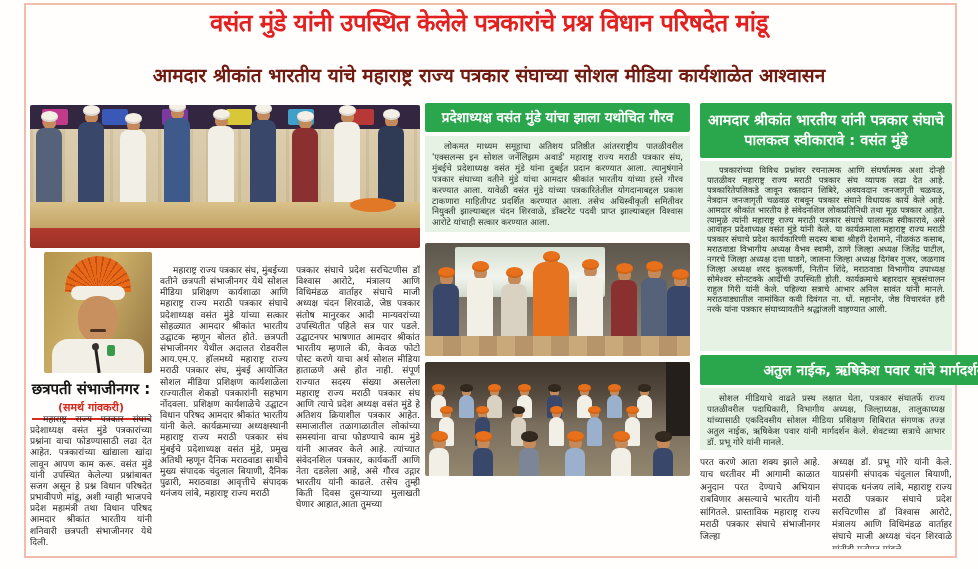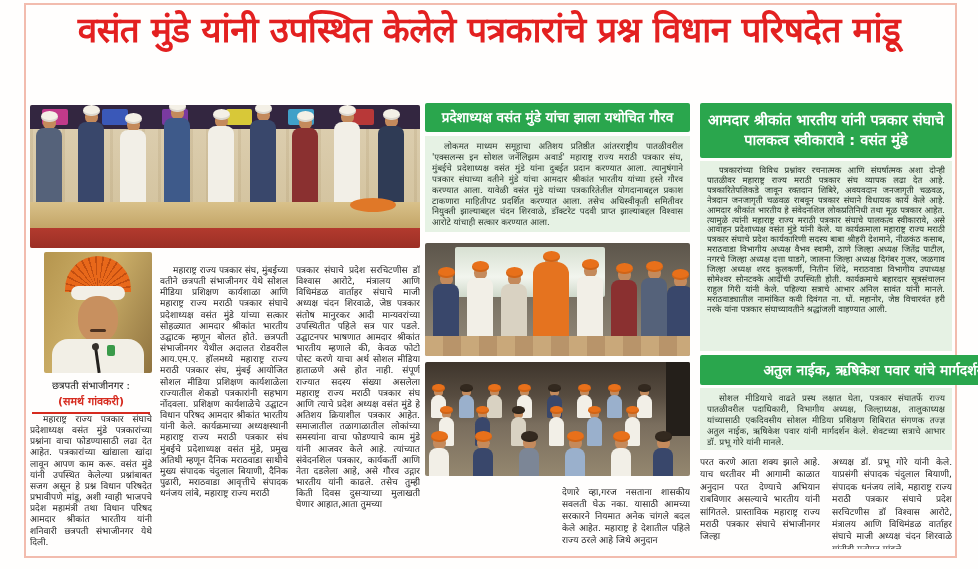--- a/index.html
+++ b/index.html
@@ -2,21 +2,21 @@
 <html><head>
 <meta charset="utf-8">
 <style>
   html,body{margin:0;padding:0;background:#ffffff;}
   body{font-family:"DejaVu Sans","Liberation Sans",sans-serif;}
   .page{position:relative;width:978px;height:569px;background:#fffefd;overflow:hidden;}
   .frame{position:absolute;left:24px;top:3px;width:929px;height:551px;border:2px solid #f2bcae;pointer-events:none;}
 
   
   .headline{position:absolute;left:34px;top:8px;width:910px;text-align:center;
-    font-size:35px;font-weight:bold;color:#e32020;letter-spacing:-.5px;line-height:1.3;margin:0;}
+    font-size:24px;font-weight:bold;color:#e32020;letter-spacing:-.5px;line-height:1.3;margin:0;}
   .subheadline{position:absolute;left:60px;top:62px;width:858px;text-align:center;
     font-size:19px;font-weight:bold;color:#701a10;margin:0;line-height:1.4;}
 
   
   .body-text{position:absolute;font-size:9px;line-height:1.24;text-align:justify;color:#1d1d1d;margin:0;overflow:hidden;}
   .indent{text-indent:13px;}
   .greenhead{position:absolute;background:#2aa64d;color:#ffffff;font-weight:bold;text-align:center;
     display:flex;align-items:center;justify-content:center;border-radius:2px;line-height:1.35;}
   .greenbody{position:absolute;background:#e6f2e4;color:#27352a;font-size:8.6px;line-height:1.27;
     text-align:justify;padding:5px 7px;overflow:hidden;text-indent:12px;box-sizing:border-box;}
@@ -61,21 +61,21 @@
     background:#c8905f;border-radius:45%;}
   .p-face::after{content:"";position:absolute;bottom:10px;left:50%;transform:translateX(-50%);
     width:16px;height:3px;background:#4a3020;border-radius:2px;}
   .p-body{position:absolute;bottom:0;left:50%;transform:translateX(-50%);width:92px;height:34px;
     background:#f2efe6;border-radius:16px 16px 0 0;}
   .p-body::before{content:"";position:absolute;top:6px;left:60%;width:8px;height:11px;background:#3a9a4a;border-radius:2px;}
   .p-mic{position:absolute;bottom:0;left:48%;width:3px;height:24px;background:#24211e;transform:rotate(-8deg);}
   .p-mic::before{content:"";position:absolute;top:-6px;left:-2px;width:7px;height:7px;background:#35302b;border-radius:50%;}
 
   .caption{position:absolute;top:126px;left:0;width:122px;text-align:center;}
-  .cap-loc{font-weight:normal;font-size:10px;color:#151515;}
+  .cap-loc{font-weight:bold;font-size:15px;color:#151515;}
   .cap-credit{font-weight:bold;font-size:11px;color:#d62b1f;margin-top:1px;}
   .redline{border:none;border-top:2px solid #d62b1f;margin:4px 2px 0;}
   .col1-text{top:162px;left:0;width:122px;height:133px;}
   .col2{left:160px;top:265px;width:128px;height:282px;}
   .col3{left:296px;top:265px;width:124px;height:282px;}
 
   
   .mid-head{left:425px;top:103px;width:265px;height:29px;font-size:13.5px;}
   .mid-body{left:425px;top:136px;width:265px;height:96px;}
   .photo-award{left:425px;top:243px;width:265px;height:113px;background:linear-gradient(#5d564b,#7d7567 55%,#948a7a);}
@@ -99,20 +99,21 @@
   .rcolA{left:700px;top:456px;width:120px;height:93px;line-height:1.38;}
   .rcolB{left:832px;top:456px;width:120px;height:93px;line-height:1.38;}
 </style>
 </head>
 <body>
 
 <div class="page">
   <div class="frame"></div>
 
   <h1 class="headline">वसंत मुंडे यांनी उपस्थित केलेले पत्रकारांचे प्रश्न विधान परिषदेत मांडू</h1>
+  <h2 class="subheadline">आमदार श्रीकांत भारतीय यांचे महाराष्ट्र राज्य पत्रकार संघाच्या सोशल मीडिया कार्यशाळेत आश्वासन</h2>
 
   <div class="photo photo-stage">
     <div class="ph-banner">
       <span class="logo-sq" style="left:12px;background:#c23a8a"></span>
       <span class="logo-sq" style="left:72px;background:#3a58b8"></span>
       <span class="logo-sq" style="left:132px;background:#7a3aa0"></span>
       <span class="logo-sq" style="left:196px;background:#d8c838"></span>
       <span class="logo-sq" style="left:258px;background:#40a0c8"></span>
       <span class="logo-sq" style="left:318px;background:#b83838"></span>
     </div>
@@ -259,21 +260,20 @@
         <i></i>
       </div>
     <div class="person h-orange t-white" style="left:186px;bottom:-6px;height:52px;width:20px">
         <i></i>
       </div>
     <div class="person h-dark t-navy" style="left:228px;bottom:-6px;height:52px;width:20px">
         <i></i>
       </div>
   </div>
 
-  <p class="body-text midcolB">देणारे व्हा,गरज नसताना शासकीय सवलती घेऊ नका. यासाठी आमच्या सरकारने नियमात अनेक चांगले बदल केले आहेत. महाराष्ट्र हे देशातील पहिले राज्य ठरले आहे जिथे अनुदान</p>
 
   <div class="greenhead r-head1">
     <span>आमदार श्रीकांत भारतीय यांनी पत्रकार संघाचे पालकत्व स्वीकारावे : वसंत मुंडे</span>
   </div>
   <div class="greenbody r-body1">पत्रकारांच्या विविध प्रश्नांवर रचनात्मक आणि संघर्षात्मक अशा दोन्ही पातळीवर महाराष्ट्र राज्य मराठी पत्रकार संघ व्यापक लढा देत आहे. पत्रकारितेपलिकडे जावून रक्तदान शिबिरे, अवयवदान जनजागृती चळवळ, नेत्रदान जनजागृती चळवळ राबवून पत्रकार संघाने विधायक कार्य केले आहे. आमदार श्रीकांत भारतीय हे संवेदनशिल लोकप्रतिनिधी तथा मूळ पत्रकार आहेत. त्यामुळे त्यांनी महाराष्ट्र राज्य मराठी पत्रकार संघाचे पालकत्व स्वीकारावे, असे आवाहन प्रदेशाध्यक्ष वसंत मुंडे यांनी केले. या कार्यक्रमाला महाराष्ट्र राज्य मराठी पत्रकार संघाचे प्रदेश कार्यकारिणी सदस्य बाबा श्रीहरी देशमाने, नीळकंठ कसाब, मराठवाडा विभागीय अध्यक्ष वैभव स्वामी, ठाणे जिल्हा अध्यक्ष जितेंद्र पाटील, नगरचे जिल्हा अध्यक्ष दत्ता घाडगे, जालना जिल्हा अध्यक्ष दिगंबर गुजर, जळगाव जिल्हा अध्यक्ष शरद कुलकर्णी, नितीन शिंदे, मराठवाडा विभागीय उपाध्यक्ष सोमेश्वर सोनटक्के आदींची उपस्थिती होती. कार्यक्रमाचे बहारदार सूत्रसंचालन राहुल गिरी यांनी केले. पहिल्या सत्राचे आभार अनिल सावंत यांनी मानले. मराठवाड्यातील नामांकित कवी दिवंगत ना. धों. महानोर, जेष्ठ विचारवंत हरी नरके यांना पत्रकार संघाच्यावतीने श्रद्धांजली वाहण्यात आली.</div>
 
   <div class="greenhead r-head2">
     <span>अतुल नाईक, ऋषिकेश पवार यांचे मार्गदर्शन</span>
   </div>
   <div class="greenbody r-body2">सोशल मीडियाचे वाढते प्रस्थ लक्षात घेता, पत्रकार संघातर्फे राज्य पातळीवरील पदाधिकारी, विभागीय अध्यक्ष, जिल्हाध्यक्ष, तालुकाध्यक्ष यांच्यासाठी एकदिवसीय सोशल मीडिया प्रशिक्षण शिबिरात संगणक तज्ज्ञ अतुल नाईक, ऋषिकेश पवार यांनी मार्गदर्शन केले. शेवटच्या सत्राचे आभार डॉ. प्रभू गोरे यांनी मानले.</div>

